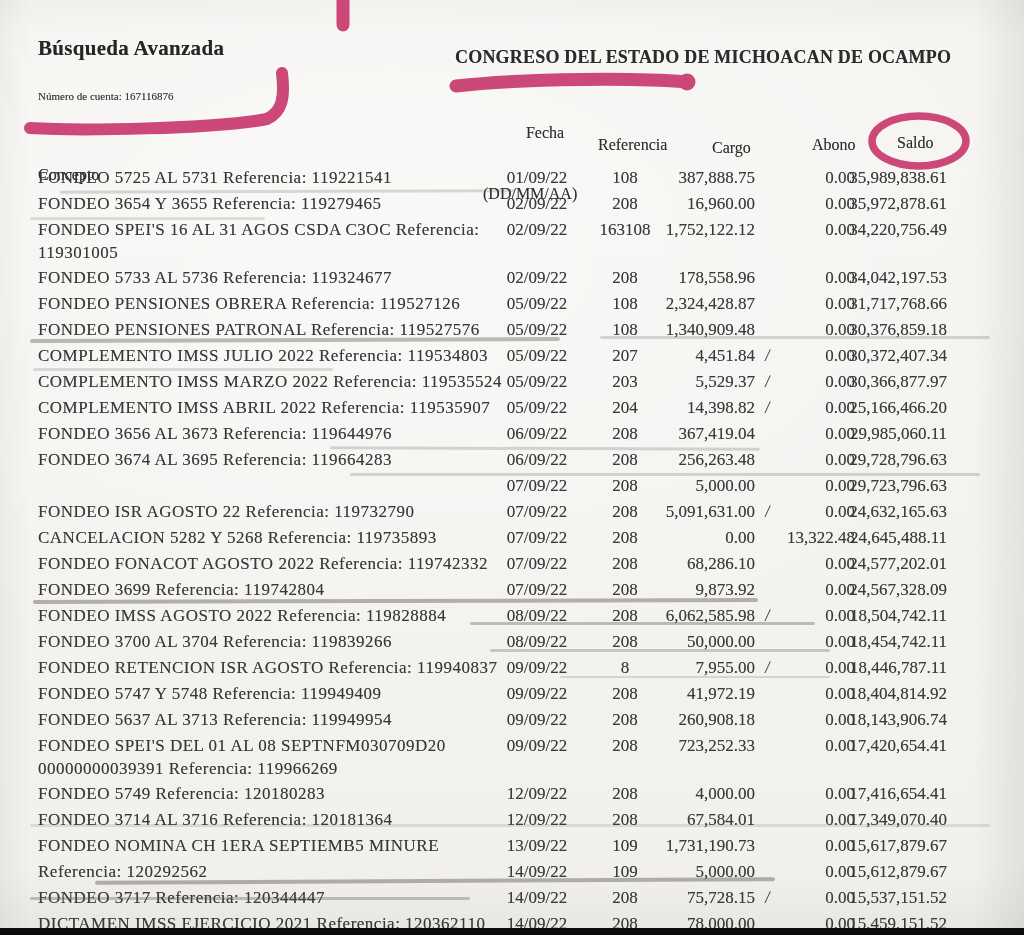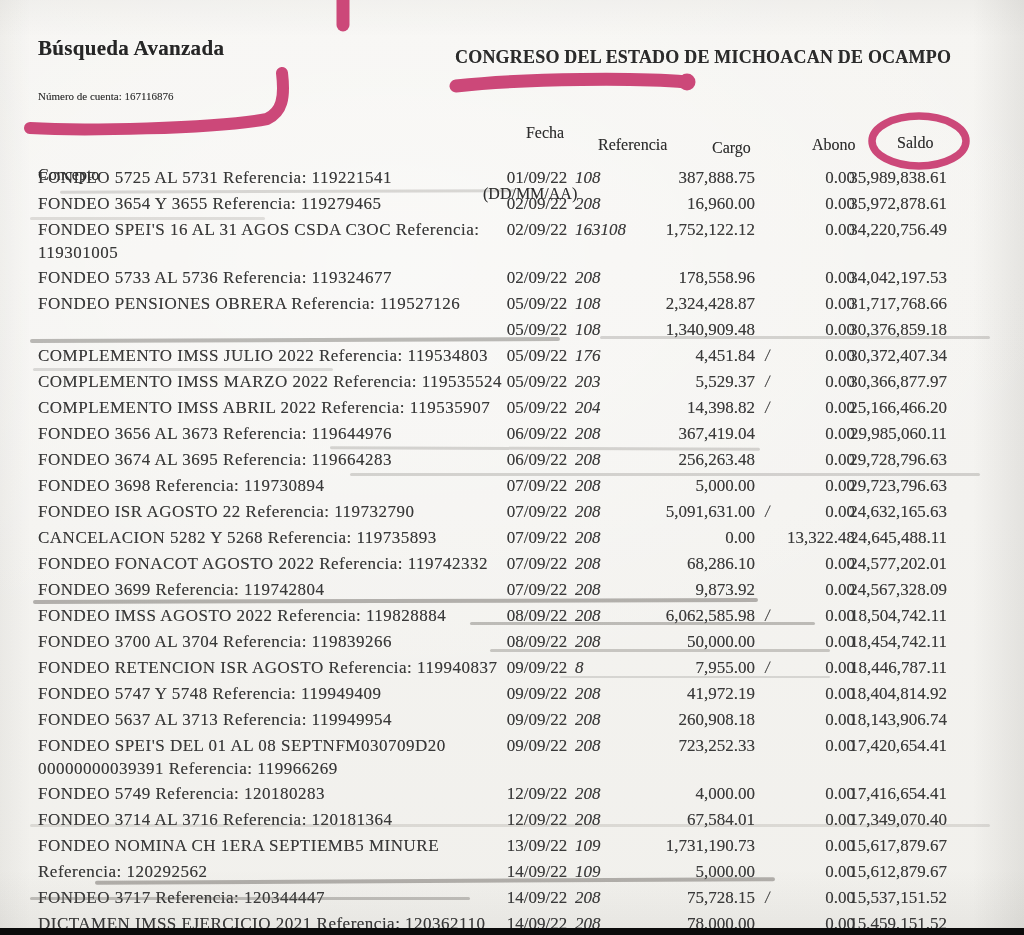--- a/index.html
+++ b/index.html
@@ -32,21 +32,21 @@
   .ch-saldo{left:897px;top:134px;}
   
   .rows{position:absolute;left:38px;top:165px;width:960px;}
   .row{position:relative;}
   .line1{position:relative;height:26px;font-size:17px;line-height:26px;}
   .cell{position:absolute;top:0;white-space:nowrap;text-shadow:0 0 .4px rgba(20,20,20,.4);}
   .concept{left:0;letter-spacing:.5px;color:#383838;}
   .concept2{height:22px;font-size:17px;line-height:20px;letter-spacing:.5px;color:#383838;
             text-shadow:0 0 .4px rgba(20,20,20,.4);}
   .fecha{left:449px;width:100px;text-align:center;}
-  .refn{left:537px;width:100px;text-align:left;font-style:italic;}
+  .refn{left:537px;width:100px;text-align:center;}
   .cargo{left:565px;width:152px;text-align:right;}
   .slash{left:727px;width:22px;font-size:18px;transform:rotate(6deg);color:#4a4a4a;}
   .abono{left:667px;width:150px;text-align:right;}
   .saldo{left:759px;width:150px;text-align:right;}
   .row:last-child{margin-top:-16px;}
   
   .streak{position:absolute;pointer-events:none;background:#55524c;border-radius:2px;}
   .bottom-bar{position:absolute;left:0;top:928px;width:1024px;height:7px;background:#0b0b0b;}
   .marker{position:absolute;inset:0;pointer-events:none;opacity:.92;}
 </style>
@@ -125,34 +125,35 @@
         <span class="cell refn">108</span>
         <span class="cell cargo">2,324,428.87</span>
         <span class="cell slash"></span>
         <span class="cell abono">0.00</span>
         <span class="cell saldo">31,717,768.66</span>
       </div>
     </div>
 
     <div class="row">
       <div class="line1">
+        <span class="cell concept">FONDEO PENSIONES PATRONAL Referencia: 119527576</span>
         <span class="cell fecha">05/09/22</span>
         <span class="cell refn">108</span>
         <span class="cell cargo">1,340,909.48</span>
         <span class="cell slash"></span>
         <span class="cell abono">0.00</span>
         <span class="cell saldo">30,376,859.18</span>
       </div>
     </div>
 
     <div class="row">
       <div class="line1">
         <span class="cell concept">COMPLEMENTO IMSS JULIO 2022 Referencia: 119534803</span>
         <span class="cell fecha">05/09/22</span>
-        <span class="cell refn">176</span>
+        <span class="cell refn">207</span>
         <span class="cell cargo">4,451.84</span>
         <span class="cell slash">/</span>
         <span class="cell abono">0.00</span>
         <span class="cell saldo">30,372,407.34</span>
       </div>
     </div>
 
     <div class="row">
       <div class="line1">
         <span class="cell concept">COMPLEMENTO IMSS MARZO 2022 Referencia: 119535524</span>
@@ -196,21 +197,20 @@
         <span class="cell refn">208</span>
         <span class="cell cargo">256,263.48</span>
         <span class="cell slash"></span>
         <span class="cell abono">0.00</span>
         <span class="cell saldo">29,728,796.63</span>
       </div>
     </div>
 
     <div class="row">
       <div class="line1">
-        <span class="cell concept">FONDEO 3698 Referencia: 119730894</span>
         <span class="cell fecha">07/09/22</span>
         <span class="cell refn">208</span>
         <span class="cell cargo">5,000.00</span>
         <span class="cell slash"></span>
         <span class="cell abono">0.00</span>
         <span class="cell saldo">29,723,796.63</span>
       </div>
     </div>
 
     <div class="row">

